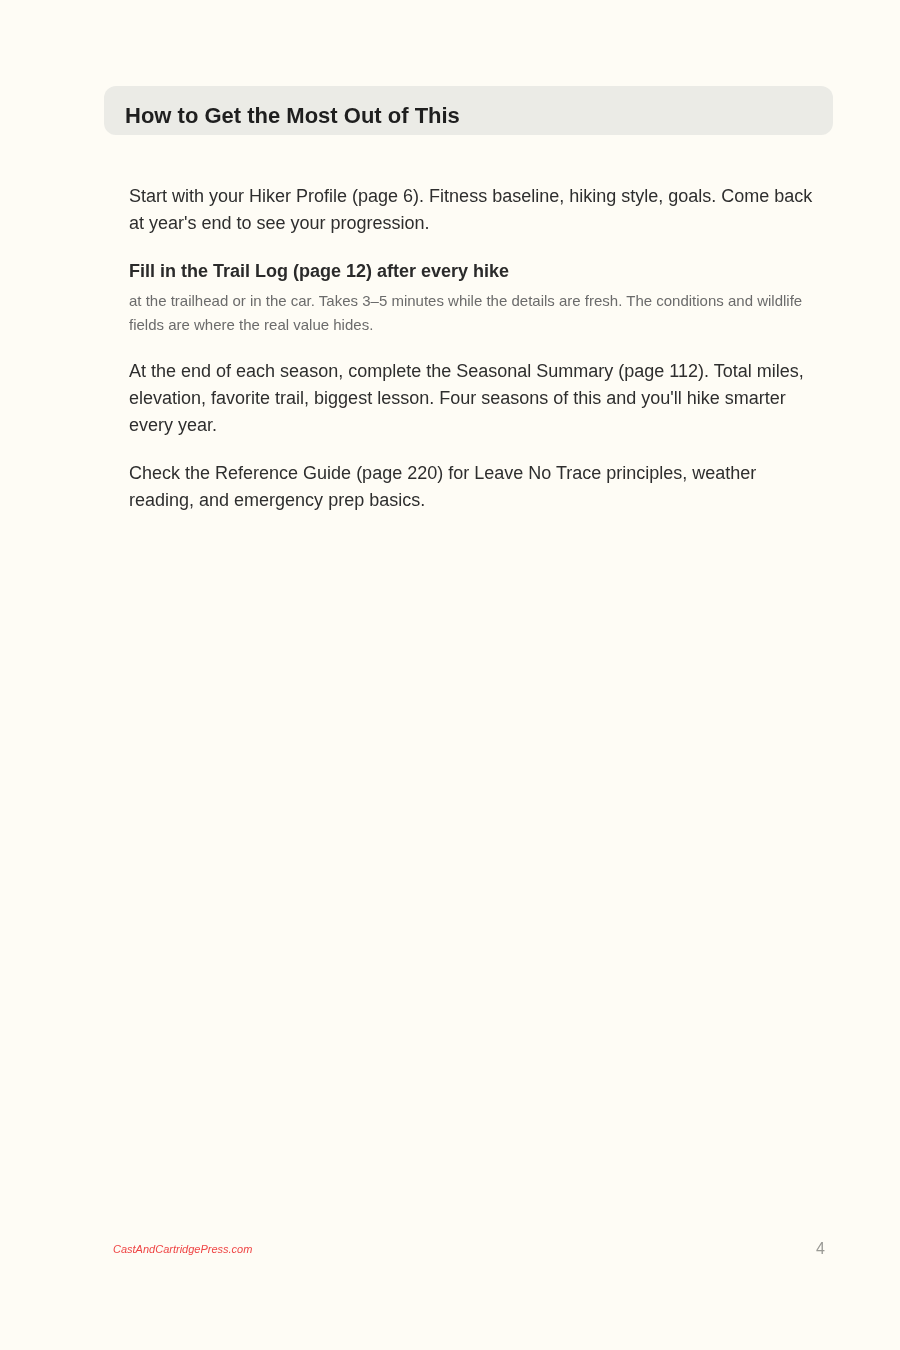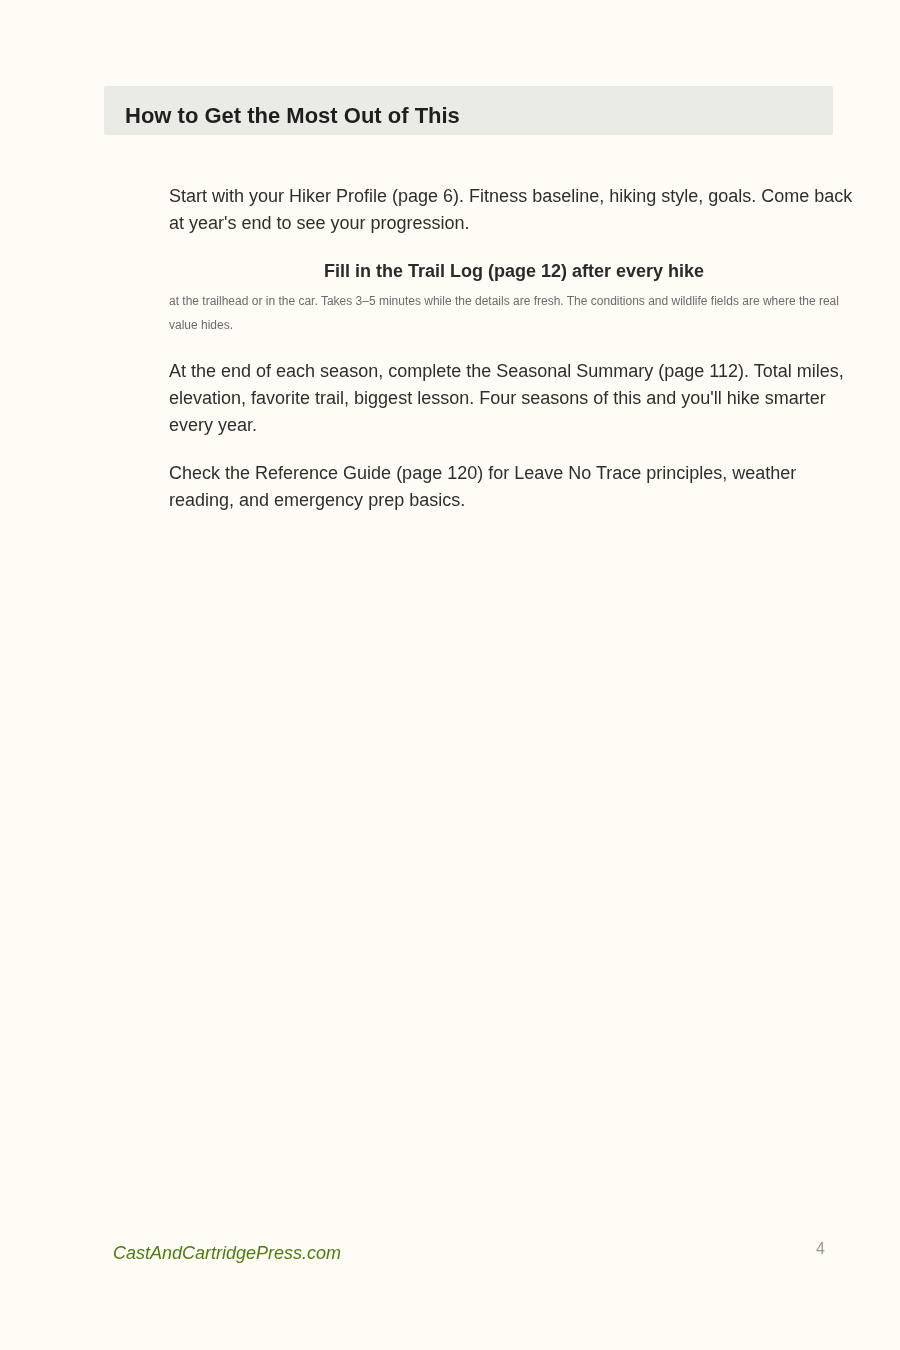--- a/index.html
+++ b/index.html
@@ -2,49 +2,49 @@
 <html><head>
   <meta charset="utf-8">
   <style>
     html, body { margin: 0; padding: 0; }
     body {
       width: 900px; height: 1350px; background: #fefcf5;
       font-family: "Liberation Sans", sans-serif; position: relative; overflow: hidden;
     }
     .header-box {
       position: absolute; left: 104px; top: 86px; width: 729px; height: 49px;
-      background: #ebebe6; border-radius: 2px; box-sizing: border-box;
+      background: #ebebe6; border-radius: 12px; box-sizing: border-box;
       padding-left: 21px; display: flex; align-items: center;
     }
     .header-box h1 {
       margin: 0; font-size: 22px; font-weight: bold; color: #1f1f1f; padding-top: 10px;
     }
-    .content { position: absolute; left: 129px; top: 183px; width: 690px; margin-left: 40px; }
+    .content { position: absolute; left: 129px; top: 183px; width: 690px; }
     .para { font-size: 18px; line-height: 27px; color: #2e2e2e; margin: 0 0 21px 0; }
     .bold-block { margin: 0 0 21px 0; }
-    .bold-head { font-size: 18px; line-height: 27px; color: #2a2a2a; font-weight: bold; text-align: center; }
-    .sub { font-size: 12px; line-height: 24px; color: #6b6b6b; margin-top: 4px; }
+    .bold-head { font-size: 18px; line-height: 27px; color: #2a2a2a; font-weight: bold; }
+    .sub { font-size: 15px; line-height: 24px; color: #6b6b6b; margin-top: 4px; }
     .footer-site {
-      position: absolute; left: 113px; top: 1243px; font-size: 18px; font-style: italic; color: #4d7c0f;
+      position: absolute; left: 113px; top: 1243px; font-size: 11px; font-style: italic; color: #ef4444;
     }
     .footer-page {
       position: absolute; right: 75px; top: 1240px; font-size: 16px; color: #9a9a95;
     }
   </style>
 </head>
 <body>
 
 <div class="header-box">
   <h1>How to Get the Most Out of This</h1>
 </div>
 
 <div class="content">
   <p class="para">Start with your Hiker Profile (page 6). Fitness baseline, hiking style, goals. Come back at year's end to see your progression.</p>
   <div class="bold-block">
     <div class="bold-head">Fill in the Trail Log (page 12) after every hike</div>
     <div class="sub">at the trailhead or in the car. Takes 3–5 minutes while the details are fresh. The conditions and wildlife fields are where the real value hides.</div>
   </div>
   <p class="para">At the end of each season, complete the Seasonal Summary (page 112). Total miles, elevation, favorite trail, biggest lesson. Four seasons of this and you'll hike smarter every year.</p>
-  <p class="para">Check the Reference Guide (page 120) for Leave No Trace principles, weather reading, and emergency prep basics.</p>
+  <p class="para">Check the Reference Guide (page 220) for Leave No Trace principles, weather reading, and emergency prep basics.</p>
 </div>
 
 <div class="footer-site">CastAndCartridgePress.com</div>
 <div class="footer-page">4</div>
 
 </body></html>

